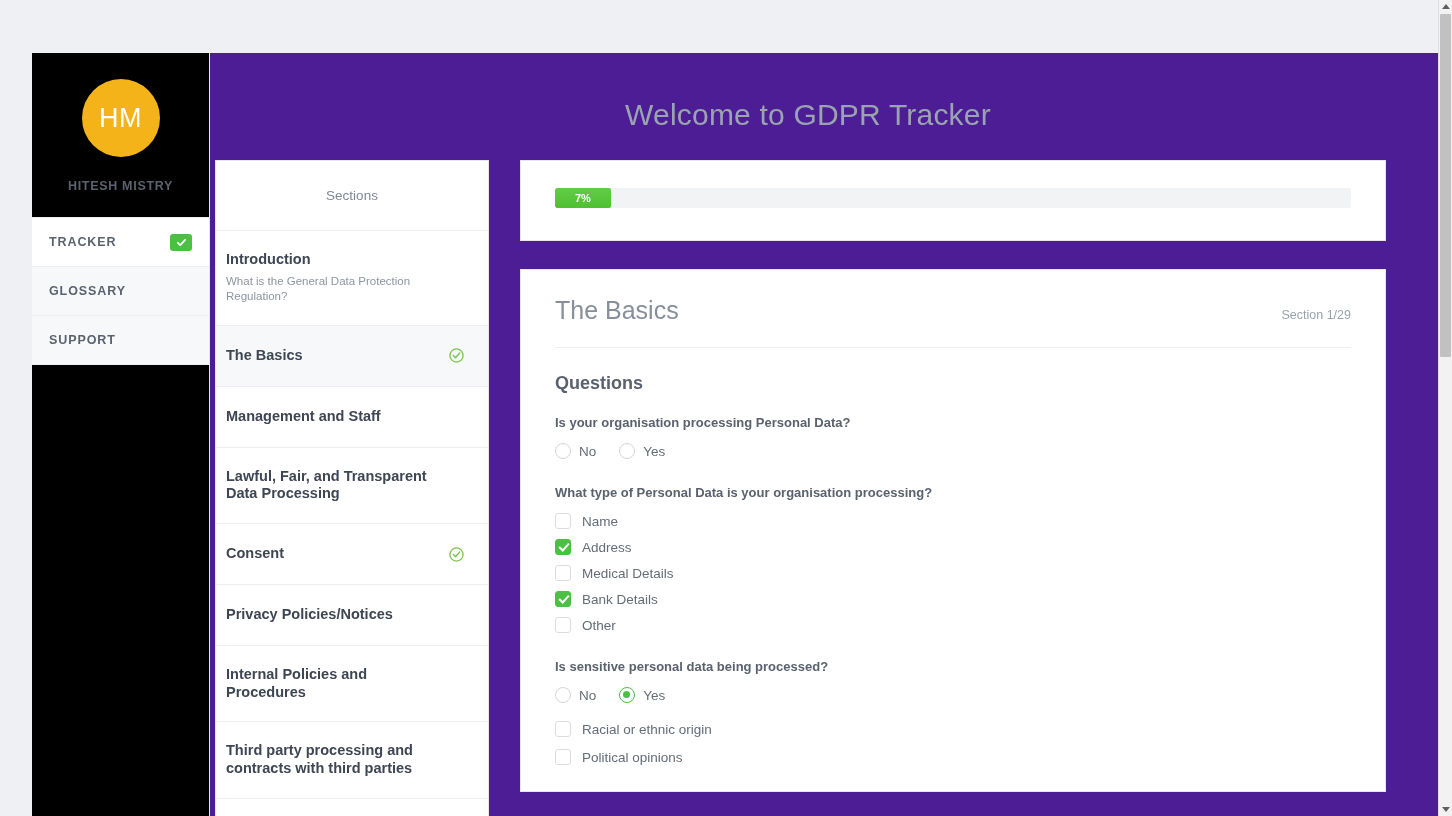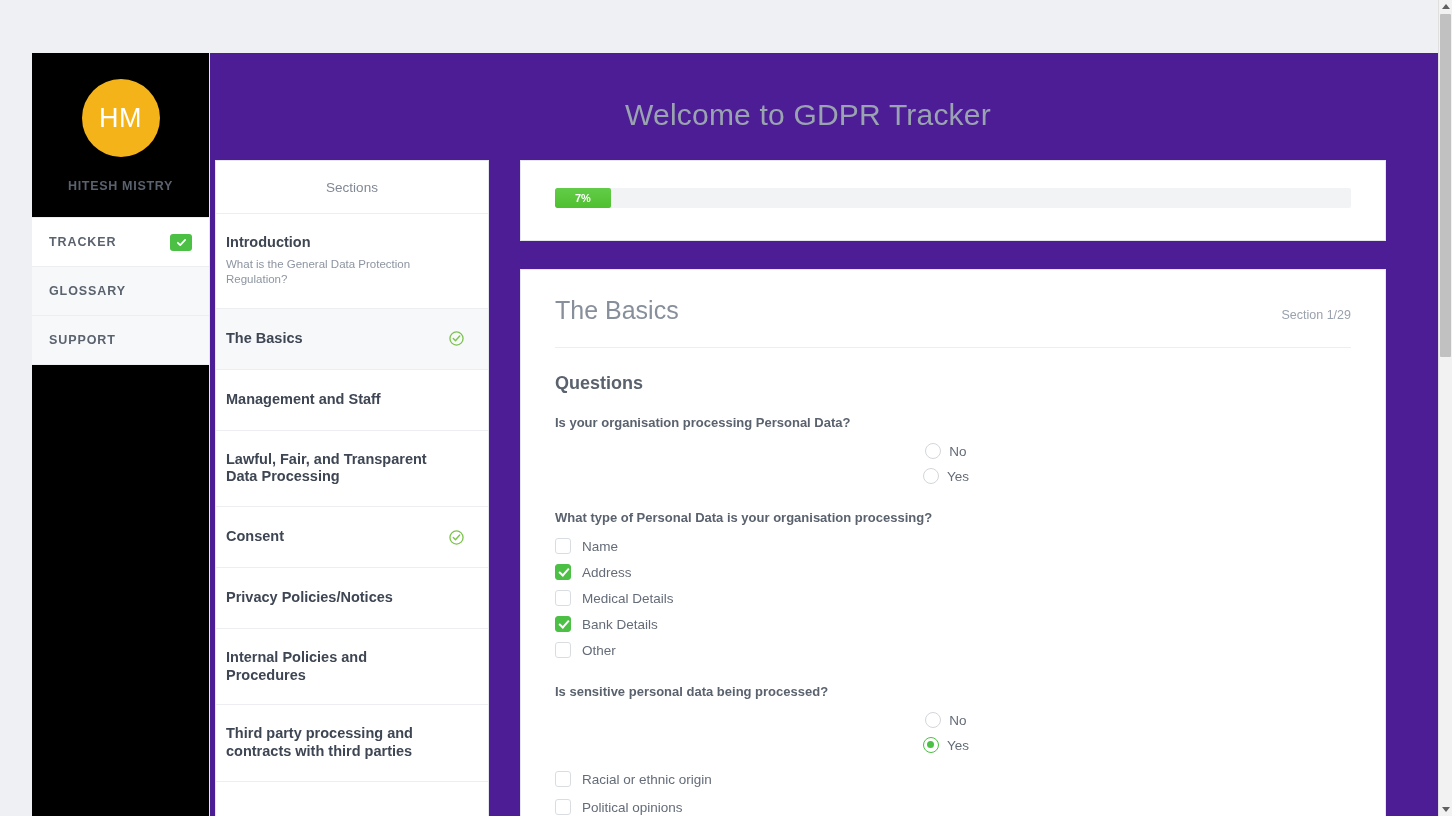--- a/index.html
+++ b/index.html
@@ -152,21 +152,21 @@
 
   
   #sections-panel {
     width: 274px;
     flex: 0 0 274px;
     background: #ffffff;
     border: 1px solid #e4e6ea;
     border-bottom: none;
   }
   #sections-head {
-    height: 53px;
+    height: 70px;
     display: flex;
     align-items: center;
     justify-content: center;
     font-size: 13.5px;
     color: #808894;
     border-bottom: 1px solid #eceef1;
   }
   .section-item {
     padding: 20px 24px 20px 10px;
     border-bottom: 1px solid #eceef1;
@@ -248,21 +248,21 @@
     color: #5a626e;
     margin: 25px 0 21px;
   }
   .q-block { margin-bottom: 26px; }
   .q-label {
     font-size: 13px;
     font-weight: bold;
     color: #5a626e;
     margin-bottom: 13px;
   }
-  .radio-row { display: flex; align-items: center; gap: 9px; flex-direction: column; }
+  .radio-row { display: flex; align-items: center; gap: 9px; }
   .radio-opt {
     display: flex;
     align-items: center;
     gap: 8px;
     margin-right: 14px;
     cursor: pointer;
   }
   .radio-dot {
     width: 16px; height: 16px;
     border-radius: 50%;

